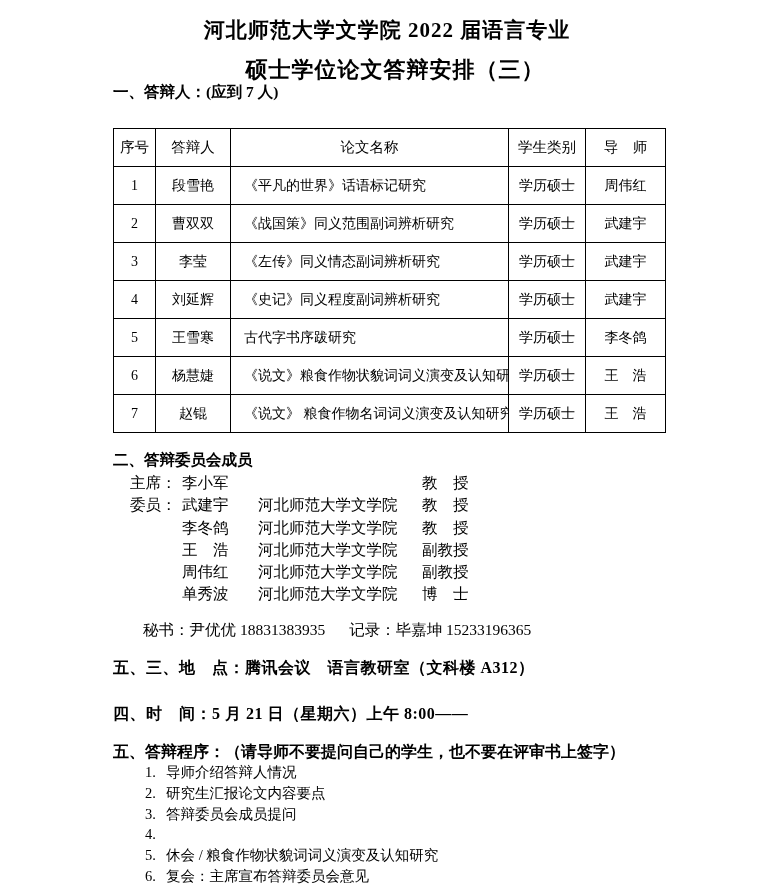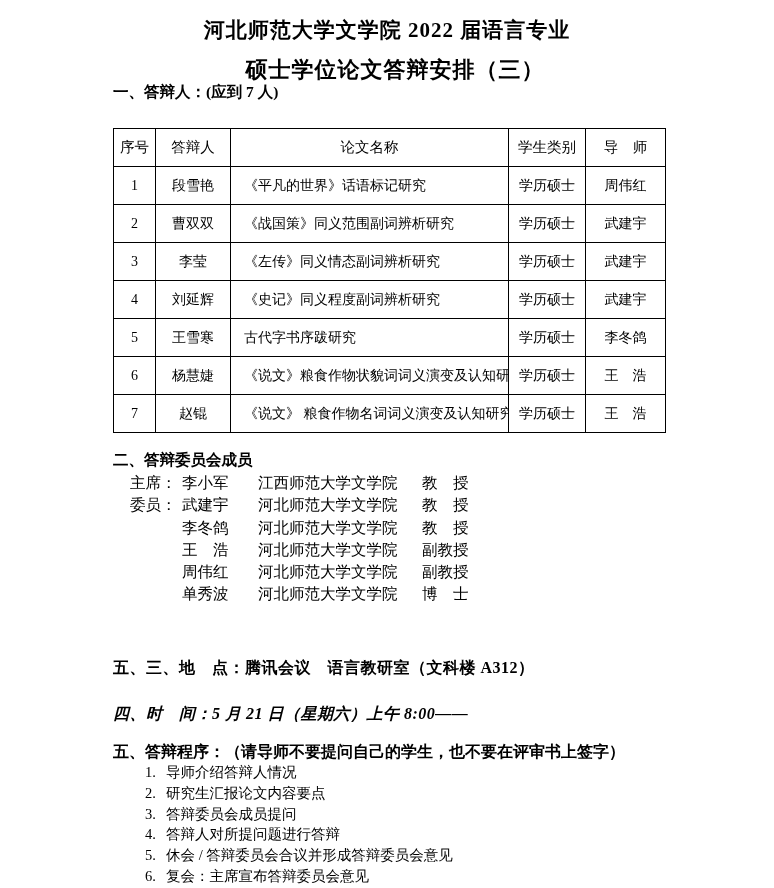--- a/index.html
+++ b/index.html
@@ -49,21 +49,21 @@
   .m-role  { position: absolute; left: 130px; white-space: nowrap; }
   .m-name  { position: absolute; left: 182px; white-space: nowrap; }
   .m-org   { position: absolute; left: 258px; white-space: nowrap; }
   .m-title { position: absolute; left: 422px; white-space: nowrap; }
   .secretary-line {
     position: absolute; left: 143px; top: 620px;
     font-size: 15.5px; white-space: nowrap;
   }
   .secretary-line .gap { display: inline-block; width: 24px; }
   .sec3 { top: 658px; font-size: 16px; letter-spacing: 0.5px; }
-  .sec4 { top: 704px; font-size: 16px; letter-spacing: 0.5px; font-style: italic; }
+  .sec4 { top: 704px; font-size: 16px; letter-spacing: 0.5px; }
   .sec5 { top: 742px; font-size: 16px; }
   .steps {
     position: absolute; left: 145px; top: 762px;
     font-size: 14.5px;
   }
   .step { display: flex; height: 20.8px; line-height: 20.8px; white-space: nowrap; }
   .step-num { width: 21px; }
 </style>
 </head>
 <body>
@@ -142,21 +142,20 @@
     </tr>
   </tbody>
     </table>
 
   <div class="sec-heading sec2">二、答辩委员会成员</div>
 
   <div class="members">
     <div class="m-row">
       <span class="m-role">主席：</span>
       <span class="m-name">李小军</span>
-      <span class="m-org">江西师范大学文学院</span>
       <span class="m-title">教　授</span>
     </div>
     <div class="m-row">
       <span class="m-role">委员：</span>
       <span class="m-name">武建宇</span>
       <span class="m-org">河北师范大学文学院</span>
       <span class="m-title">教　授</span>
     </div>
     <div class="m-row">
       <span class="m-role"></span>
@@ -177,45 +176,47 @@
       <span class="m-title">副教授</span>
     </div>
     <div class="m-row">
       <span class="m-role"></span>
       <span class="m-name">单秀波</span>
       <span class="m-org">河北师范大学文学院</span>
       <span class="m-title">博　士</span>
     </div>
   </div>
 
+  <div class="secretary-line">
+    <span>秘书：</span><span>尹优优 18831383935</span><span class="gap"></span><span>记录：</span><span>毕嘉坤 15233196365</span>
+  </div>
 
   <div class="sec-heading sec3">五、三、地　点：腾讯会议　语言教研室（文科楼 A312）</div>
   <div class="sec-heading sec4">四、时　间：5 月 21 日（星期六）上午 8:00——</div>
   <div class="sec-heading sec5">五、答辩程序：（请导师不要提问自己的学生，也不要在评审书上签字）</div>
 
   <div class="steps">
     <div class="step">
       <span class="step-num">1.</span>
       <span class="step-text">导师介绍答辩人情况</span>
     </div>
     <div class="step">
       <span class="step-num">2.</span>
       <span class="step-text">研究生汇报论文内容要点</span>
     </div>
     <div class="step">
       <span class="step-num">3.</span>
       <span class="step-text">答辩委员会成员提问</span>
     </div>
     <div class="step">
       <span class="step-num">4.</span>
-      <span class="step-text">答辩人对所提问题进行答辩</span>
     </div>
     <div class="step">
       <span class="step-num">5.</span>
-      <span class="step-text">休会 / 答辩委员会合议并形成答辩委员会意见</span>
+      <span class="step-text">休会 / 粮食作物状貌词词义演变及认知研究</span>
     </div>
     <div class="step">
       <span class="step-num">6.</span>
       <span class="step-text">复会：主席宣布答辩委员会意见</span>
     </div>
   </div>
 
 </div>
 
 </body></html>

